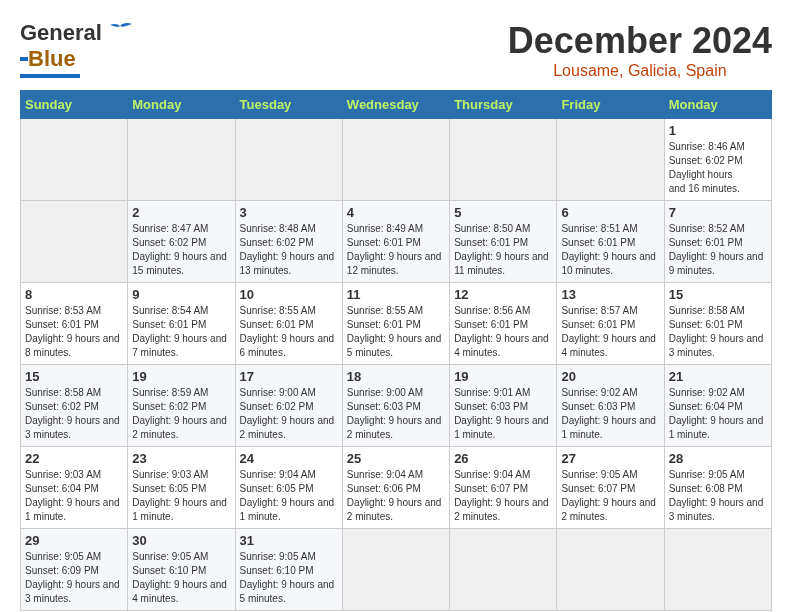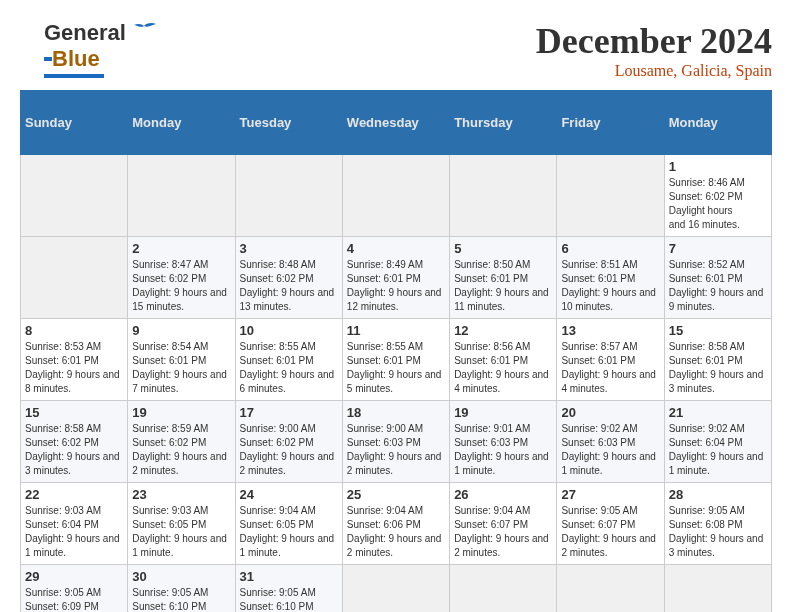--- a/index.html
+++ b/index.html
@@ -13,57 +13,55 @@
     .header {
       display: flex;
       justify-content: space-between;
       align-items: flex-start;
       margin-bottom: 10px;
     }
     .logo {
       display: flex;
       flex-direction: column;
       align-items: flex-start;
-      margin-left: 24px;
     }
     .logo-row {
       display: flex;
       align-items: center;
       gap: 2px;
     }
     .logo-blue-bar {
       width: 60px;
       height: 4px;
       background: #1a6bbf;
       margin-top: 2px;
     }
     .title-section {
-      text-align: right;
-      font-family: Liberation Serif, serif;
+      text-align: center;
     }
     .month-title {
       font-size: 36px;
       font-weight: bold;
       color: #333;
     }
     .location {
       font-size: 16px;
       color: #c2410c;
     }
     table {
       width: 100%;
       border-collapse: collapse;
       table-layout: fixed;
     }
     thead tr th {
       background: #2c6fad;
-      color: #e5e5e5;
+      color: #bef264;
       font-size: 13px;
       font-weight: bold;
-      padding: 24px 4px;
+      padding: 6px 4px;
       text-align: left;
       border: 1px solid #2c6fad;
     }
     tbody tr td {
       vertical-align: top;
       font-size: 10px;
       color: #333;
       padding: 4px;
       border: 1px solid #ccc;
       height: 80px;

